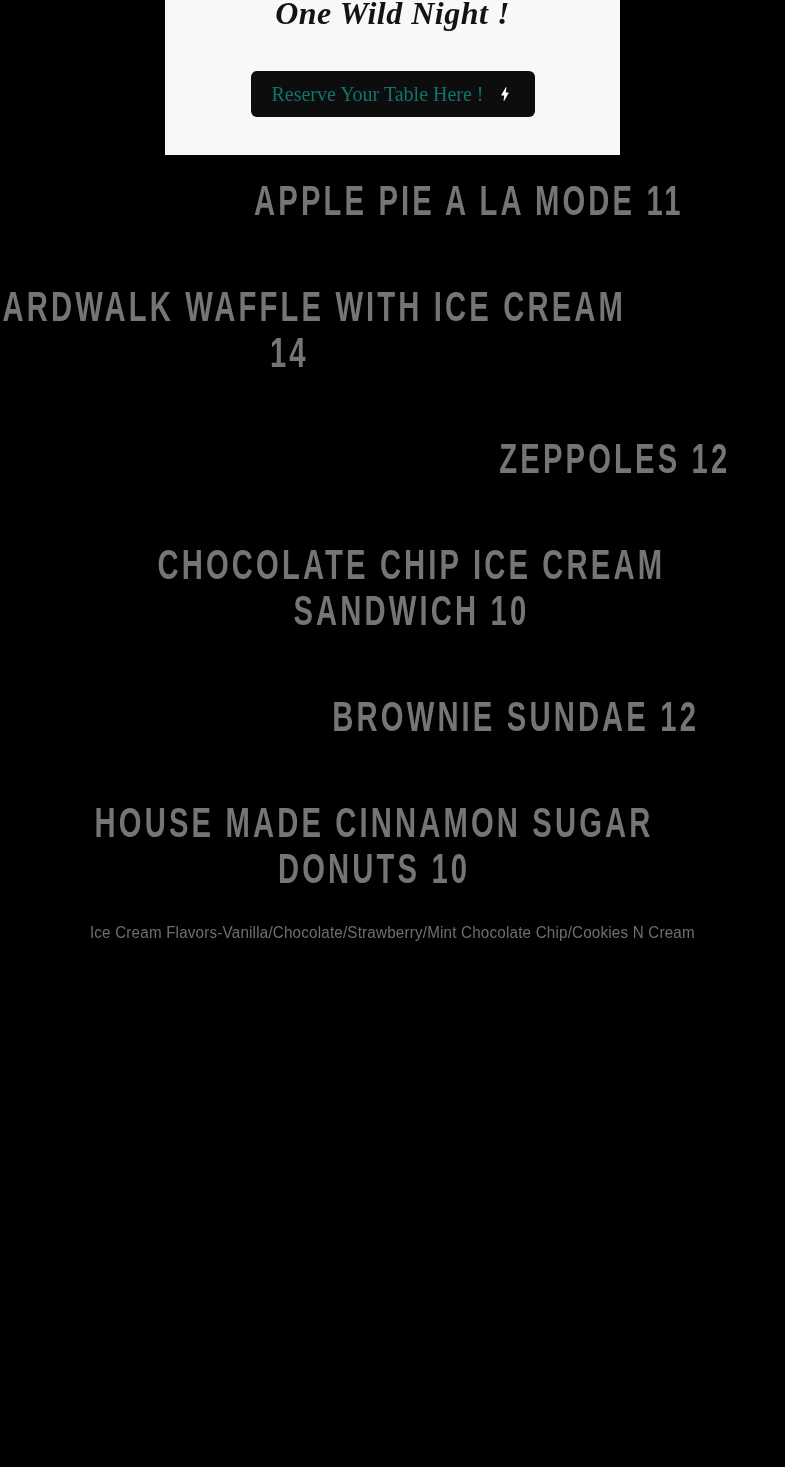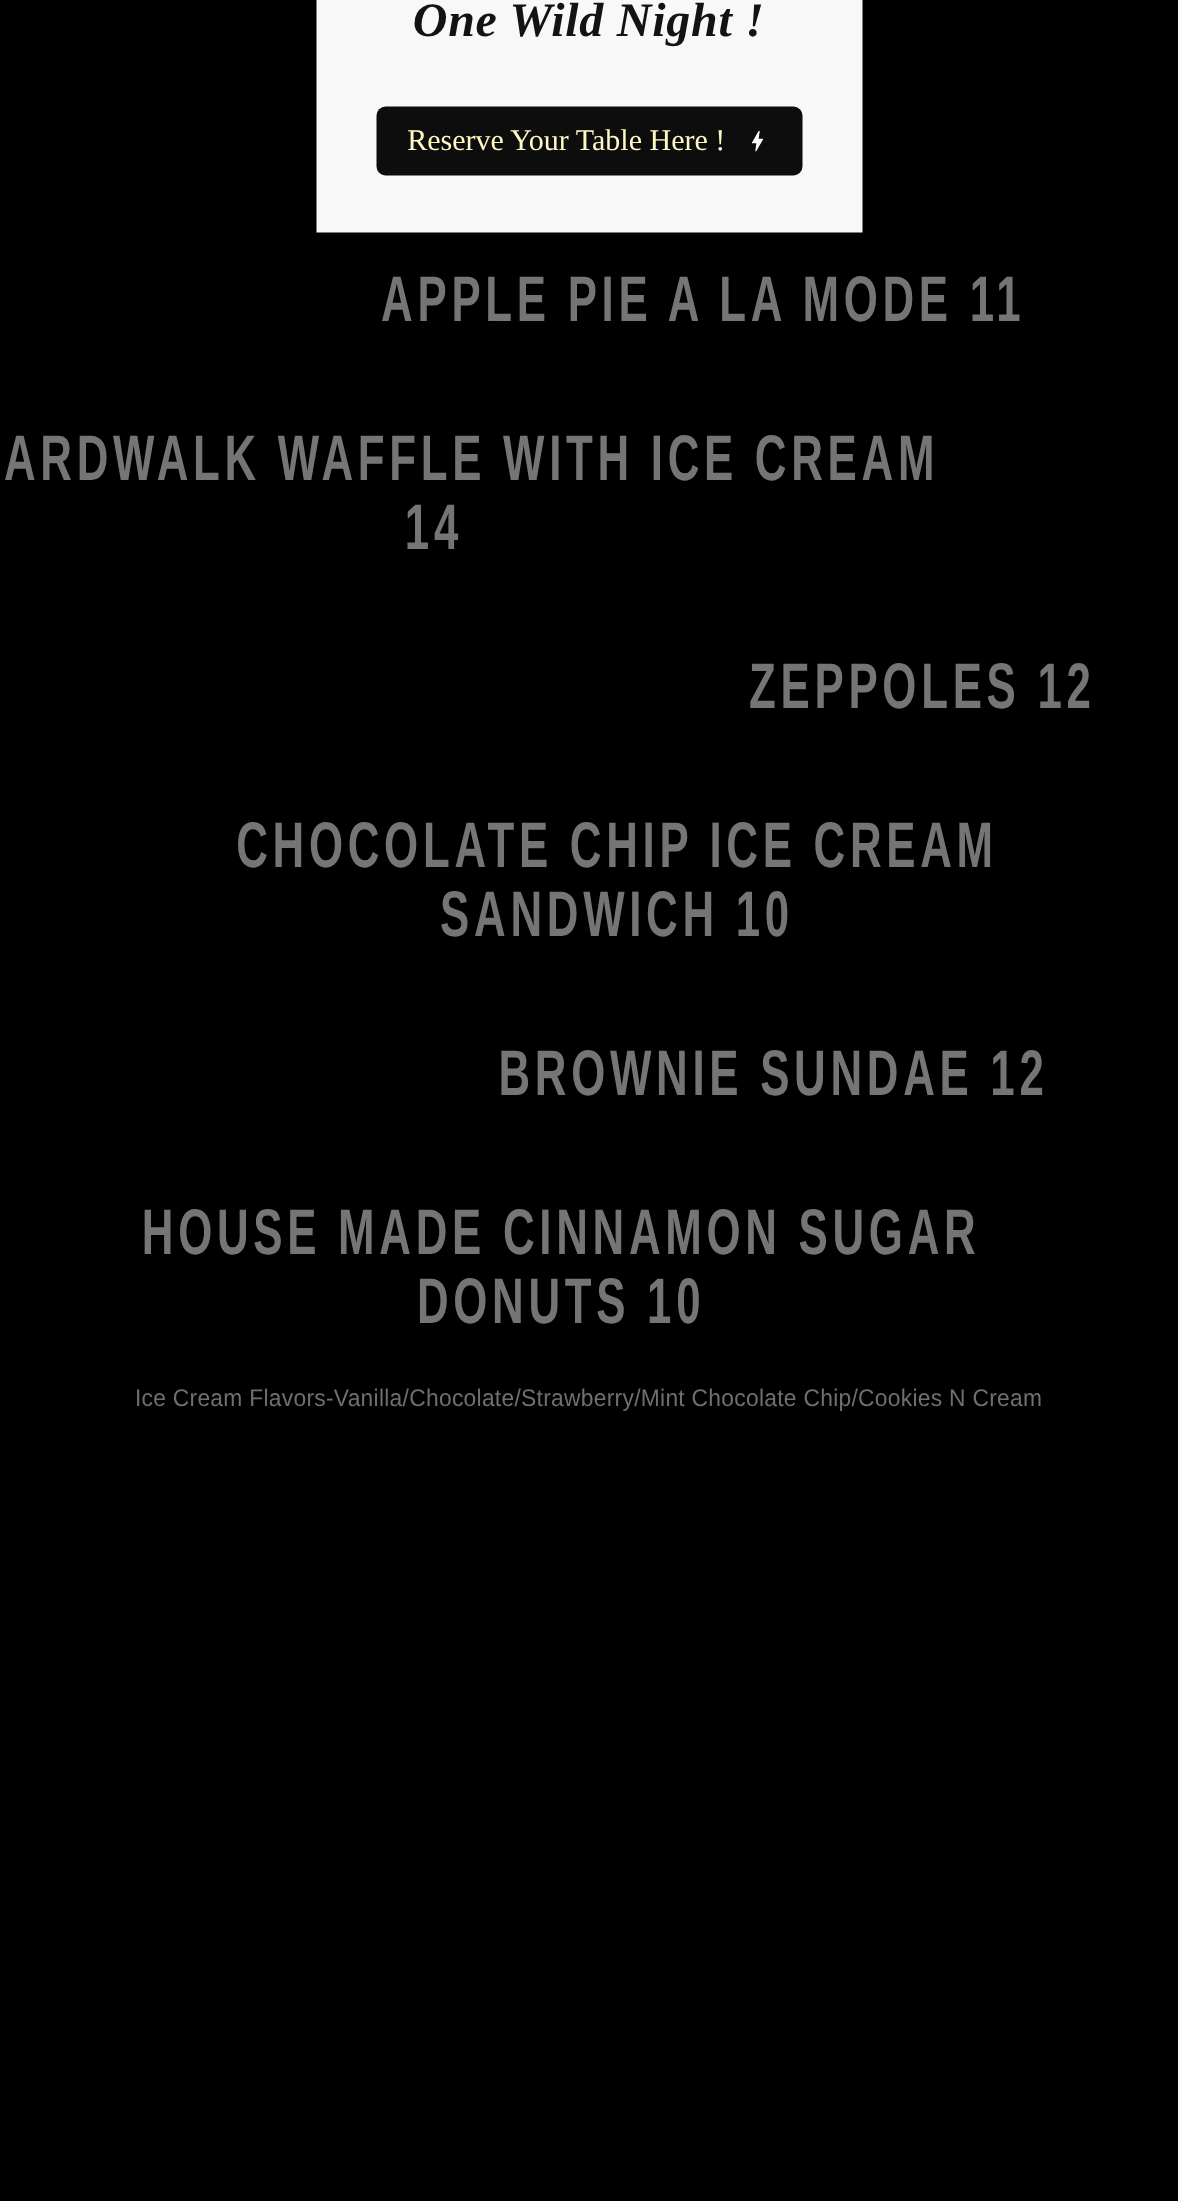--- a/index.html
+++ b/index.html
@@ -5,21 +5,21 @@
   * { margin: 0; padding: 0; box-sizing: border-box; }
   html, body {
     width: 785px;
     height: 1467px;
     overflow: hidden;
     background: #000000;
     font-family: "Liberation Sans", sans-serif;
   }
   
   .hero-card {
-    width: 364px;
+    width: 455px;
     height: 155px;
     margin: 0 auto;
     background: #f8f8f8;
     position: relative;
   }
   .hero-title {
     position: absolute;
     top: -7px;
     left: 0;
     width: 100%;
@@ -35,21 +35,21 @@
   .reserve-btn {
     position: absolute;
     top: 71px;
     left: 50%;
     transform: translateX(-50%);
     width: 284px;
     height: 46px;
     background: #0d0d0d;
     border: none;
     border-radius: 6px;
-    color: #fef9c3;
+    color: #0f766e;
     font-family: "Liberation Serif", serif;
     font-size: 20px;
     display: flex;
     align-items: center;
     justify-content: center;
     gap: 12px;
     cursor: pointer;
   }
   .bolt-icon { width: 18px; height: 18px; flex: 0 0 auto; }
   

